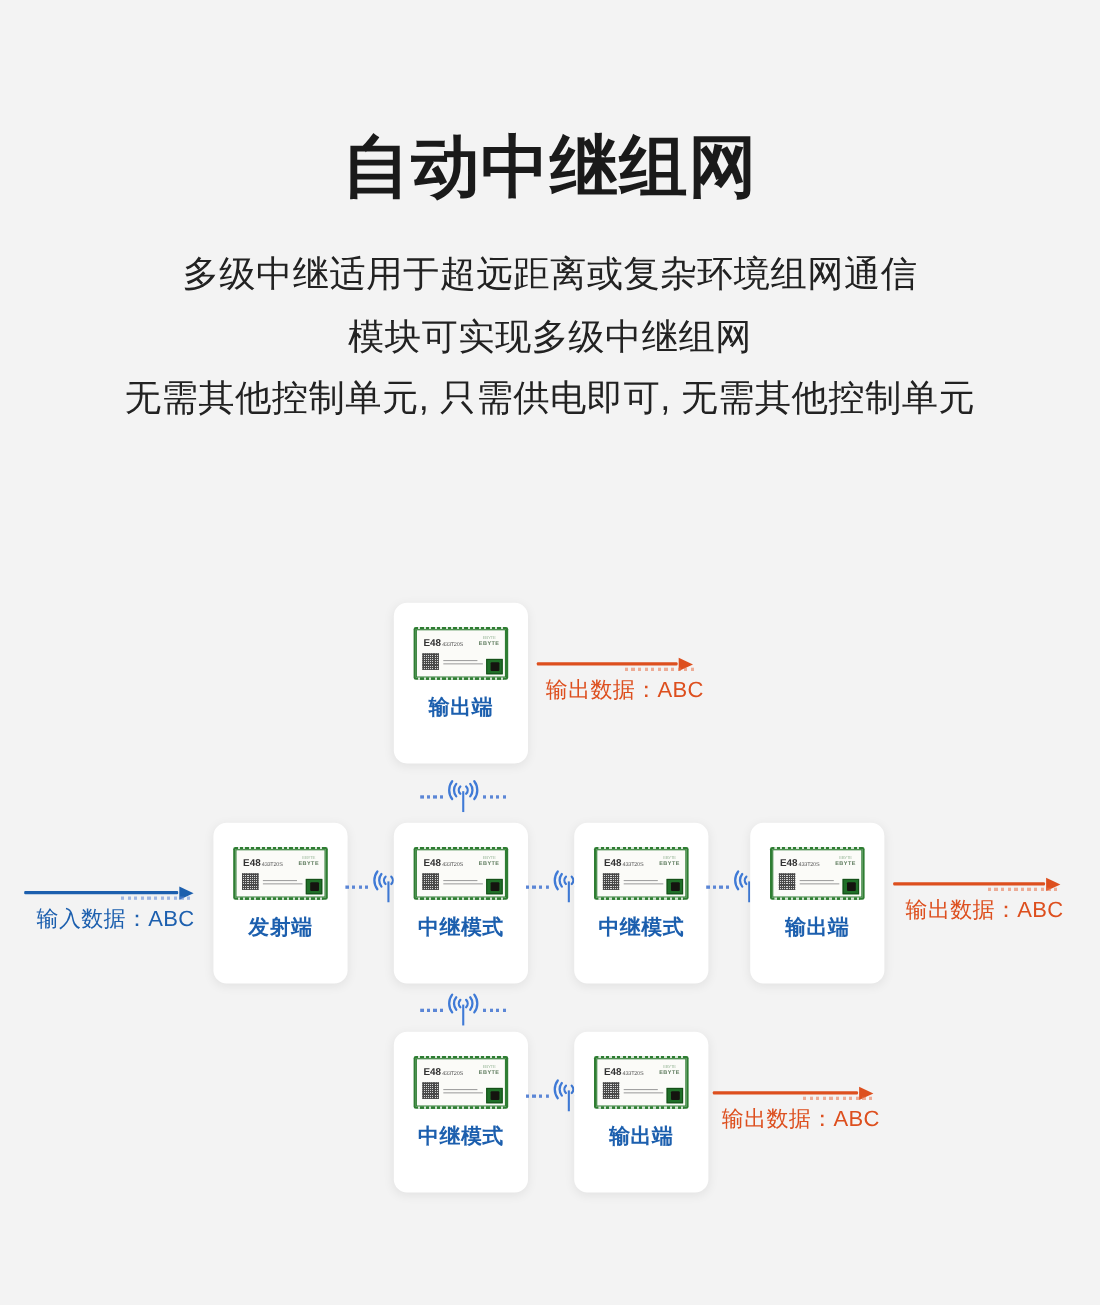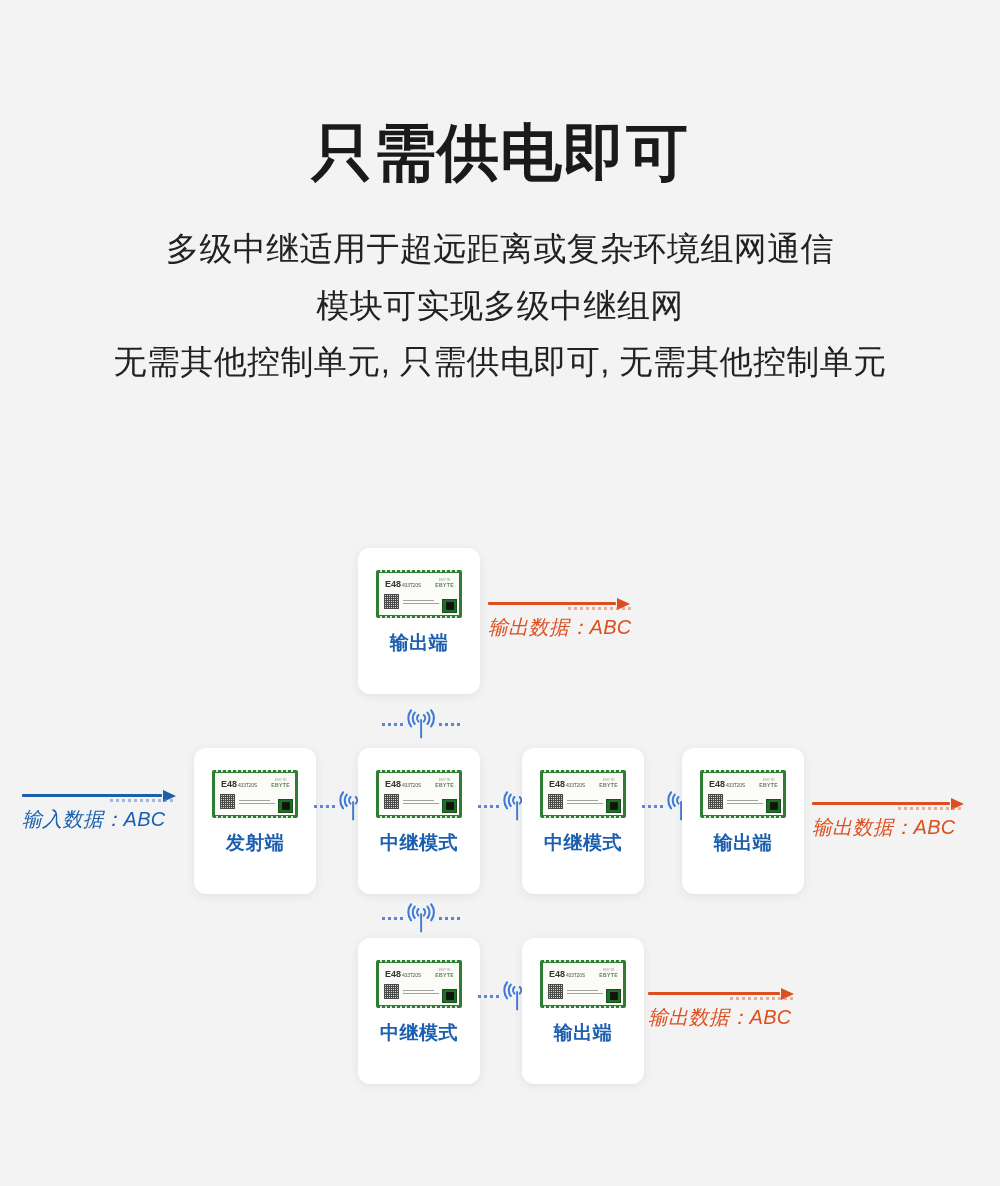--- a/index.html
+++ b/index.html
@@ -209,22 +209,21 @@
     background: repeating-linear-gradient(to right,
        #5b86d6 0 3px, transparent 3px 6px);
   }
   .wifi-link .dots-l { margin-right: 2px; }
   .wifi-link .dots-r { margin-left: 2px; }
   .antenna-svg { display: block; }
 
   
   .flow {
     position: absolute;
-    text-align: left;
-    font-style: italic;
+    text-align: center;
   }
   .flow-arrow {
     display: block;
     position: relative;
     height: 14px;
   }
   .flow-arrow .bar {
     position: absolute;
     top: 4px;
     left: 0;
@@ -261,21 +260,21 @@
   .flow.blue .bar   { background: #1c5fae; }
   .flow.blue .head  { border-left: 13px solid #1c5fae; }
   .flow.blue .shade { background: repeating-linear-gradient(to right,
                       #5b86d6 0 3px, transparent 3px 6px); }
   .flow.blue .flow-label { color: #1c5fae; }
 </style>
 </head>
 <body>
 
 <div class="header">
-  <h1 class="page-title">只需供电即可</h1>
+  <h1 class="page-title">自动中继组网</h1>
   <div class="subtitle-block">
     <span class="subtitle-line">多级中继适用于超远距离或复杂环境组网通信</span>
     <span class="subtitle-line">模块可实现多级中继组网</span>
     <span class="subtitle-line">无需其他控制单元, 只需供电即可, 无需其他控制单元</span>
   </div>
 </div>
 
 <div class="diagram">
 
   <div class="node-card" style="left:358px; top:28px;">
@@ -315,21 +314,21 @@
       <path d="M14.2 13.5 A5 5 0 0 1 14.2 6.5" stroke="#3f7ad6" stroke-width="2.2" fill="none" stroke-linecap="round"></path>
       <path d="M19.8 6.5 A5 5 0 0 1 19.8 13.5" stroke="#3f7ad6" stroke-width="2.2" fill="none" stroke-linecap="round"></path>
       <path d="M10.3 16 A9.5 9.5 0 0 1 10.3 4" stroke="#3f7ad6" stroke-width="2.2" fill="none" stroke-linecap="round"></path>
       <path d="M23.7 4 A9.5 9.5 0 0 1 23.7 16" stroke="#3f7ad6" stroke-width="2.2" fill="none" stroke-linecap="round"></path>
       <path d="M6.4 18.5 A14 14 0 0 1 6.4 1.5" stroke="#3f7ad6" stroke-width="2.2" fill="none" stroke-linecap="round"></path>
       <path d="M27.6 1.5 A14 14 0 0 1 27.6 18.5" stroke="#3f7ad6" stroke-width="2.2" fill="none" stroke-linecap="round"></path>
     </svg>
     <span class="dots-r"></span>
   </div>
 
-  <div class="flow blue" style="left:22px; top:270px; width:166px;">
+  <div class="flow blue" style="left:22px; top:286px; width:166px;">
     <span class="flow-arrow">
       <span class="bar" style="width:140px;"></span>
       <span class="head" style="right:12px;"></span>
       <span class="shade" style="left:88px; width:65px;"></span>
     </span>
     <span class="flow-label">输入数据：ABC</span>
   </div>
 
   <div class="node-card" style="left:194px; top:228px;">
     <div class="module">

